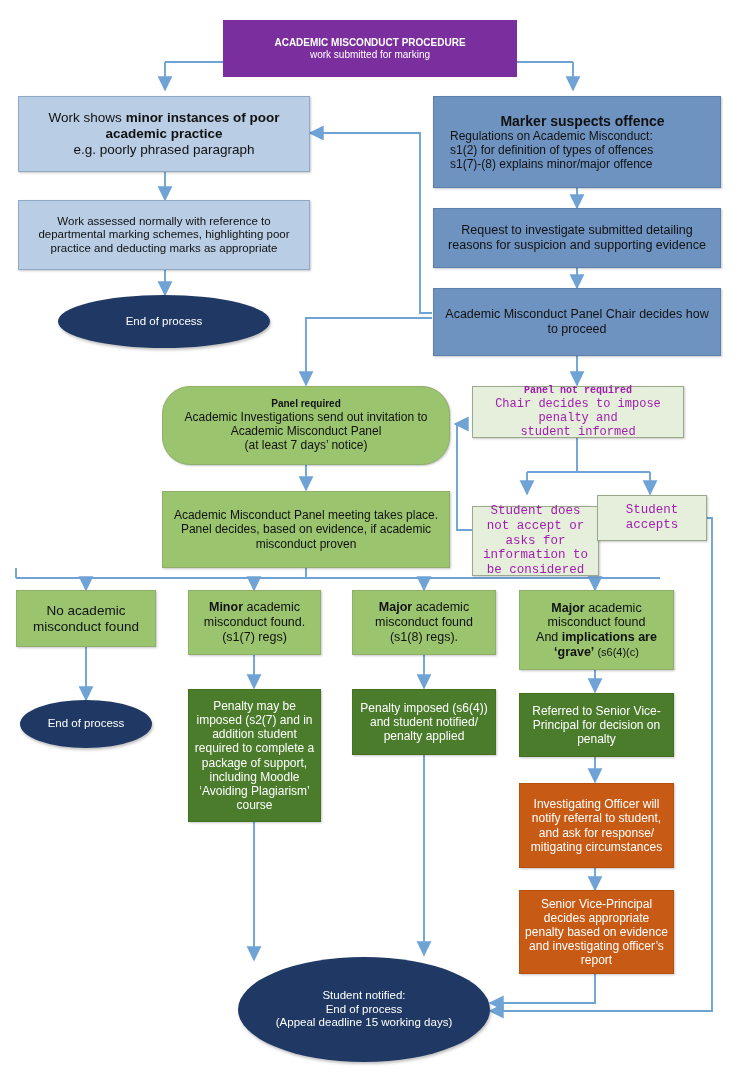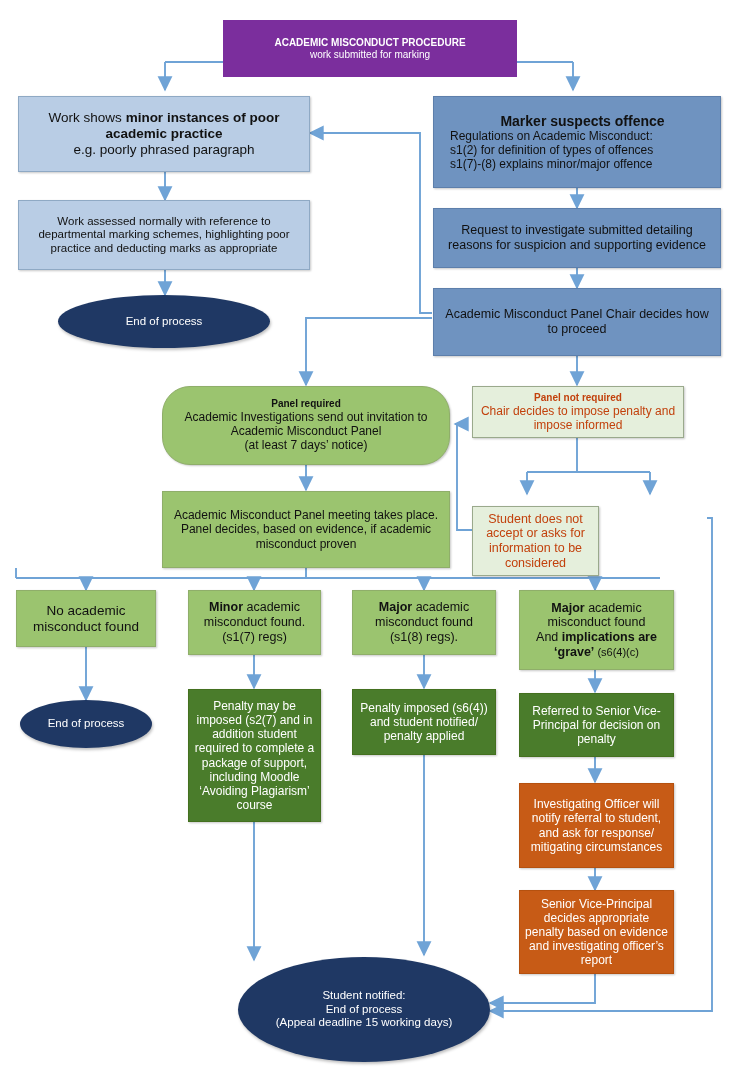--- a/index.html
+++ b/index.html
@@ -5,21 +5,21 @@
   html,body{margin:0;padding:0;background:#ffffff;}
   body{font-family:"Liberation Sans","DejaVu Sans",sans-serif;}
   #stage{position:relative;width:737px;height:1080px;overflow:hidden;background:#fff;}
   #wires{position:absolute;left:0;top:0;width:737px;height:1080px;}
   .node{position:absolute;box-sizing:border-box;display:flex;align-items:center;justify-content:center;text-align:center;}
   .node .txt{width:100%;padding:2px 5px;line-height:1.18;}
   .box{border:1px solid #7d9bb5;box-shadow:1px 1px 2px rgba(0,0,0,.22);}
   .purple{background:#7B2E9D;color:#fff;border:none;box-shadow:none;font-size:13px;}
   .lightblue{background:#B9CDE5;color:#111;border:1px solid #8fa9c4;font-size:13.5px;}
   .midblue{background:#6F93C0;color:#111;border:1px solid #5d7fab;font-size:12.5px;}
-  .paleGreen{background:#E5EFDC;color:#c2410c;border:1px solid #9aa98c;font-size:12.5px;}
+  .paleGreen{background:#E5EFDC;color:#a21caf;border:1px solid #9aa98c;font-size:12.5px;font-family:Liberation Mono, monospace;}
   .midGreen{background:#9BC46F;color:#111;border:1px solid #8fae6a;font-size:12.5px;}
   .darkGreen{background:#4A7C2B;color:#fff;border:1px solid #44701f;font-size:12px;}
   .orange{background:#C75B16;color:#fff;border:1px solid #b5510f;font-size:12px;}
   .oval{background:#1F3864;color:#fff;border-radius:50%;box-shadow:1px 2px 3px rgba(0,0,0,.25);font-size:11.5px;}
   b{font-weight:bold;}
   .hd{font-weight:bold;}
   .t13{font-size:10px;}
   .t14{font-size:14px;}
   .t12{font-size:12px;}
   .t11{font-size:11px;}
@@ -142,32 +142,35 @@
       <div class="t12">Academic Investigations send out invitation to</div>
       <div class="t12">Academic Misconduct Panel</div>
       <div class="t12">(at least 7 days’ notice)</div>
     </div>
   </div>
 
   <div class="node box paleGreen" style="left:472px;top:386px;width:212px;height:52px;">
     <div class="txt">
       <div class="hd t13">Panel not required</div>
       <div class="t12">Chair decides to impose penalty and</div>
-      <div class="t12">impose informed</div>
+      <div class="t12">student informed</div>
     </div>
   </div>
 
   <div class="node box midGreen" style="left:162px;top:491px;width:288px;height:77px;font-size:12px;">
     <div class="txt">Academic Misconduct Panel meeting takes place.  Panel decides, based on evidence, if academic misconduct proven</div>
   </div>
 
   <div class="node box paleGreen" style="left:472px;top:506px;width:127px;height:70px;">
     <div class="txt">Student does not accept or asks for information to be considered</div>
   </div>
 
+  <div class="node box paleGreen" style="left:597px;top:495px;width:110px;height:46px;">
+    <div class="txt">Student accepts</div>
+  </div>
 
   <div class="node box midGreen" style="left:16px;top:590px;width:140px;height:57px;font-size:13.5px;">
     <div class="txt">
       <div>No academic</div>
       <div>misconduct found</div>
     </div>
   </div>
 
   <div class="node box midGreen" style="left:188px;top:590px;width:133px;height:65px;">
     <div class="txt">

